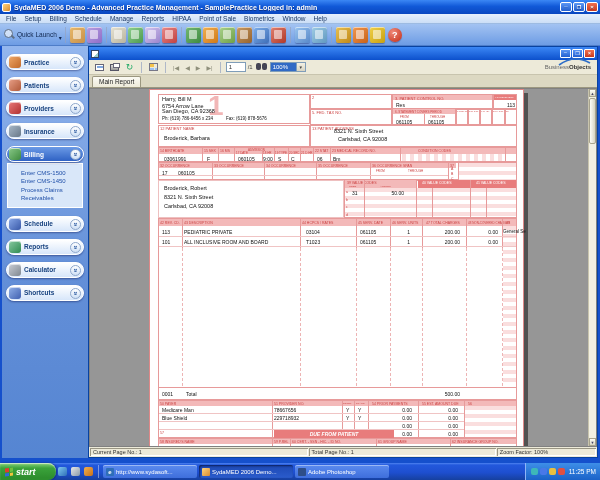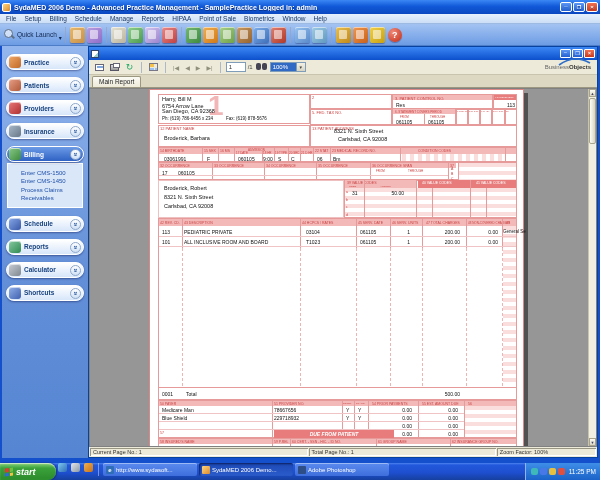--- a/index.html
+++ b/index.html
@@ -149,21 +149,21 @@
   .hl{position:absolute;height:0;border-top:1px solid #F0C4C4;}
   .stripe{position:absolute;background:repeating-linear-gradient(180deg,#FADEDE 0 4px,rgba(255,255,255,0) 4px 8px);}
   .vstripe{position:absolute;background:repeating-linear-gradient(90deg,#FADEDE 0 4px,rgba(255,255,255,0) 4px 8px);}
   .wm{position:absolute;font-size:28px;font-weight:bold;color:#F2B6B6;line-height:28px;}
   .duebanner{position:absolute;background:#E87C7C;color:#fff;font-size:5px;font-weight:bold;
     font-style:italic;text-align:center;line-height:8px;}
 
   
   .taskbar{position:absolute;left:0;top:463px;width:600px;height:17px;
     background:linear-gradient(180deg,#4E82F0 0%,#2258DC 12%,#1E4FD0 55%,#16409F 100%);
-    display:flex;align-items:flex-start;}
+    display:flex;align-items:center;}
   .startbtn{height:17px;width:56px;border-radius:0 8px 8px 0;
     background:linear-gradient(180deg,#8CD47C 0%,#3BA33B 30%,#2E8F2E 85%);
     color:#fff;font-weight:bold;font-style:italic;font-size:9px;display:flex;
     align-items:center;padding-left:5px;gap:3px;
     box-shadow:inset 0 1px 1px rgba(255,255,255,.6),1px 0 2px rgba(0,0,40,.4);}
   .flag{width:8px;height:8px;transform:skewY(-6deg);display:grid;
     grid-template-columns:3.5px 3.5px;grid-gap:1px;}
   .flag i{background:#E23A2E;} .flag i:nth-child(2){background:#6FBF3F;}
   .flag i:nth-child(3){background:#2E68E2;} .flag i:nth-child(4){background:#F2C43C;}
   .qlt{width:9px;height:9px;border-radius:2px;margin:0 2px;}

